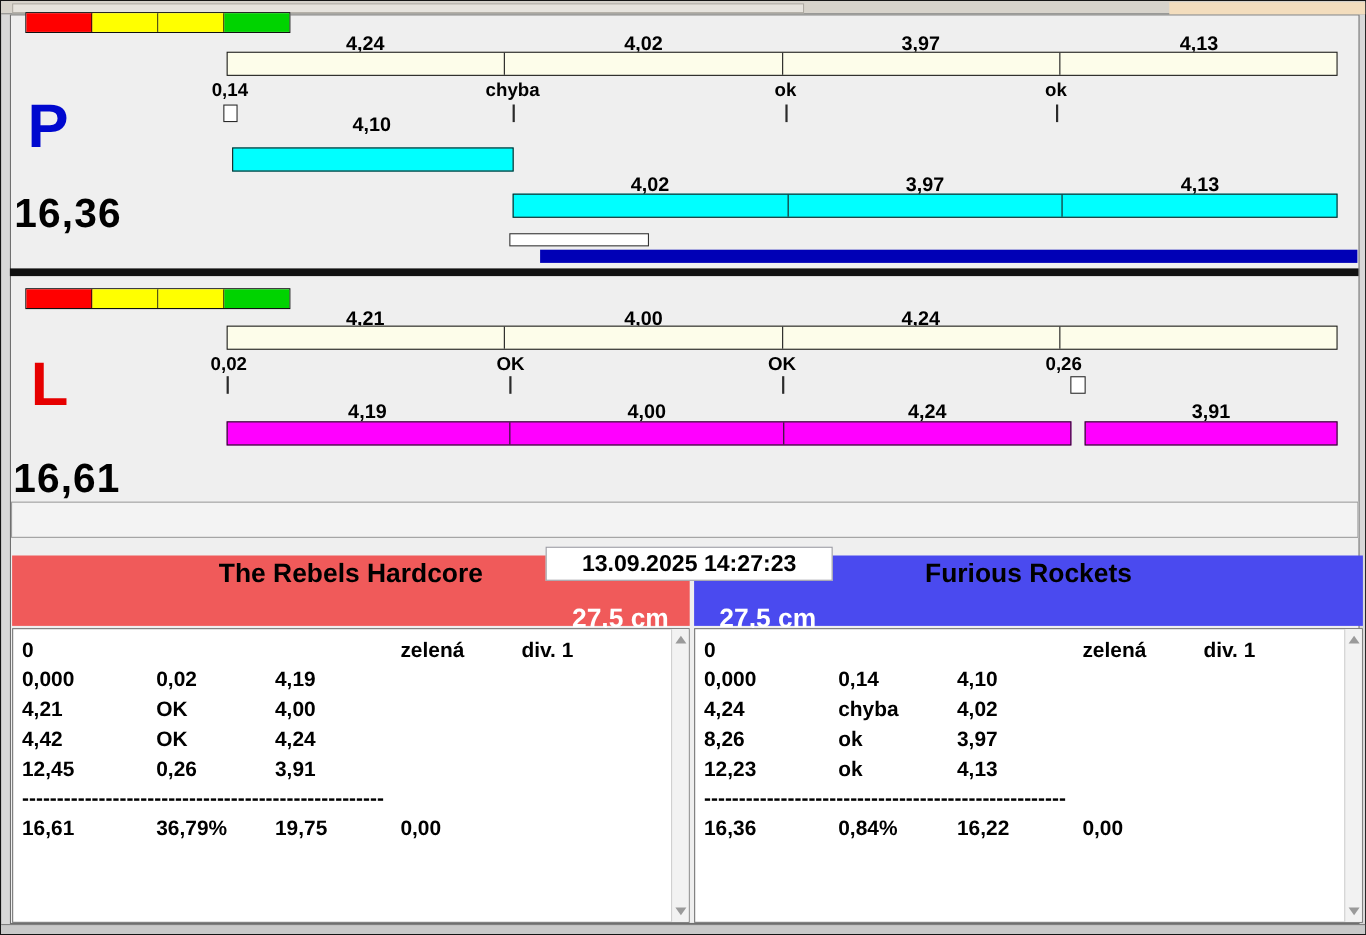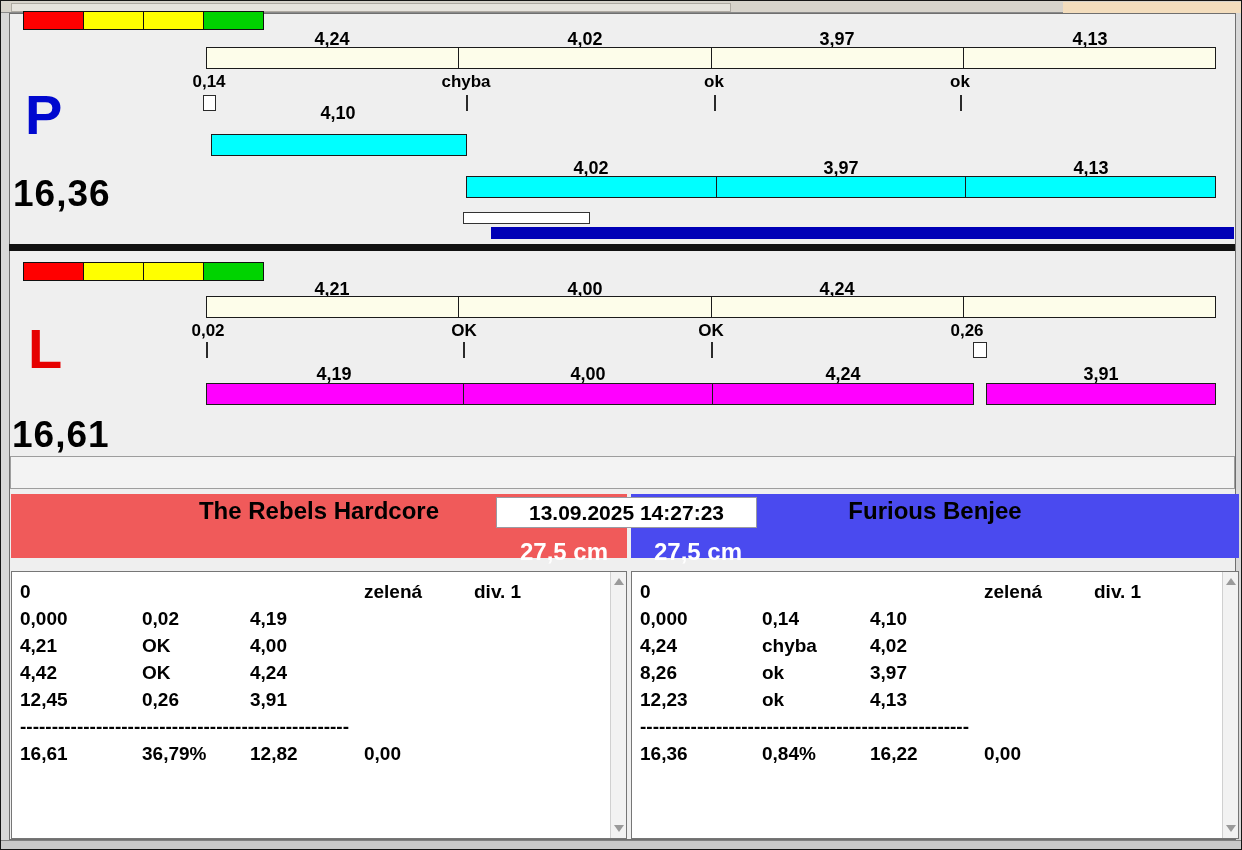--- a/index.html
+++ b/index.html
@@ -15,21 +15,21 @@
   .seg:last-child{border-right:none;}
   .tick{position:absolute;width:2px;height:16px;background:#2a2a2a;}
   .wbox{position:absolute;background:#fff;border:1px solid #2a2a2a;}
   .letter{position:absolute;font-size:56px;line-height:1;}
   .total{position:absolute;font-size:37px;letter-spacing:1px;}
   .tl{position:absolute;display:flex;border:1px solid #101010;width:241px;height:19px;background:#fff;}
   .tlc{flex:1;border-right:1px solid #101010;}
   .tlc:last-child{border-right:none;}
   .divider{position:absolute;left:8px;top:243px;width:1226px;height:7px;background:#111;}
   .emptyrow{position:absolute;left:9px;top:455px;width:1225px;height:33px;background:#f3f3f3;border:1px solid #9d9d9d;}
-  .hdr{position:absolute;top:493px;height:64px;}
+  .hdr{position:absolute;top:504px;height:64px;}
   .team{position:absolute;left:0;top:3px;width:100%;text-align:center;font-size:24px;}
   .dogs{position:absolute;top:47px;color:#fff;font-size:16px;text-align:center;}
   .hgt{position:absolute;top:44px;color:#fff;font-size:24px;width:110px;text-align:center;}
   .datebox{position:absolute;left:495px;top:496px;width:261px;height:31px;background:#fff;border:1px solid #9a9aa2;font-size:21px;line-height:29px;text-align:center;z-index:5;}
   .pane{position:absolute;top:570px;height:268px;background:#fff;border:1px solid #767676;}
   .rows{padding:6px 0 0 8px;font-size:19px;line-height:27px;}
   .trow{display:flex;white-space:pre;}
   .c0{width:122px;}.c1{width:108px;}.c2{width:114px;}.c3{width:110px;}
   .sb{position:absolute;top:0;right:0;bottom:0;width:16px;background:#f2f2f2;border-left:1px solid #d0d0d0;}
   .arru{width:0;height:0;border-left:5px solid transparent;border-right:5px solid transparent;border-bottom:7px solid #9a9a9a;margin:6px auto 0;}
@@ -153,21 +153,21 @@
   <div class="emptyrow"></div>
 
   <div>
 
     <div class="hdr" style="left:10px;width:616px;background:#f05a5a;">
       <div class="team">The Rebels Hardcore</div>
       <div class="hgt" style="right:8px;">27,5 cm</div>
     </div>
 
     <div class="hdr" style="left:630px;width:608px;background:#4a4aef;">
-      <div class="team">Furious Benjee</div>
+      <div class="team">Furious Rockets</div>
       <div class="hgt" style="left:12px;">27,5 cm</div>
     </div>
 
     <div class="datebox">13.09.2025 14:27:23</div>
 
     <div class="pane" style="left:10px;width:616px;">
       <div class="rows">
         <div class="trow">
           <span class="c0">0</span><span class="c1"></span><span class="c2"></span><span class="c3">zelená</span><span>div. 1</span>
         </div>
@@ -180,21 +180,21 @@
         <div class="trow">
           <span class="c0">4,42</span><span class="c1">OK</span><span class="c2">4,24</span><span class="c3"></span><span></span>
         </div>
         <div class="trow">
           <span class="c0">12,45</span><span class="c1">0,26</span><span class="c2">3,91</span><span class="c3"></span><span></span>
         </div>
         <div class="trow">
           <span>----------------------------------------------------</span>
         </div>
         <div class="trow">
-          <span class="c0">16,61</span><span class="c1">36,79%</span><span class="c2">12,82</span><span class="c3">0,00</span><span></span>
+          <span class="c0">16,61</span><span class="c1">36,79%</span><span class="c2">19,75</span><span class="c3">0,00</span><span></span>
         </div>
       </div>
       <div class="sb">
         <div class="arru"></div>
         <div class="arrd"></div>
       </div>
     </div>
 
     <div class="pane" style="left:630px;width:608px;">
       <div class="rows">

